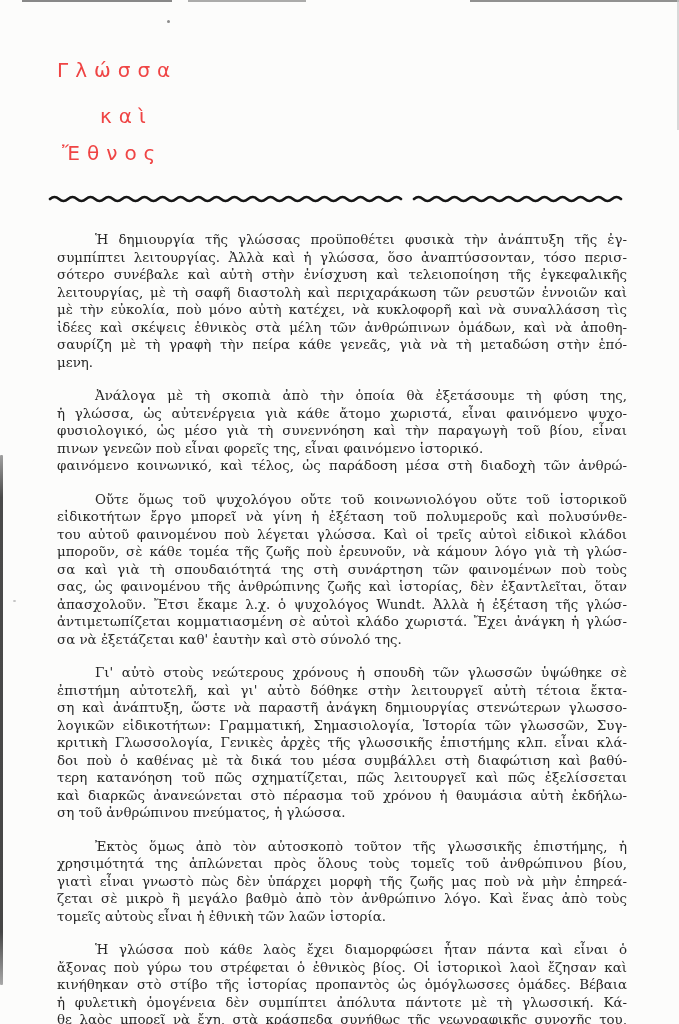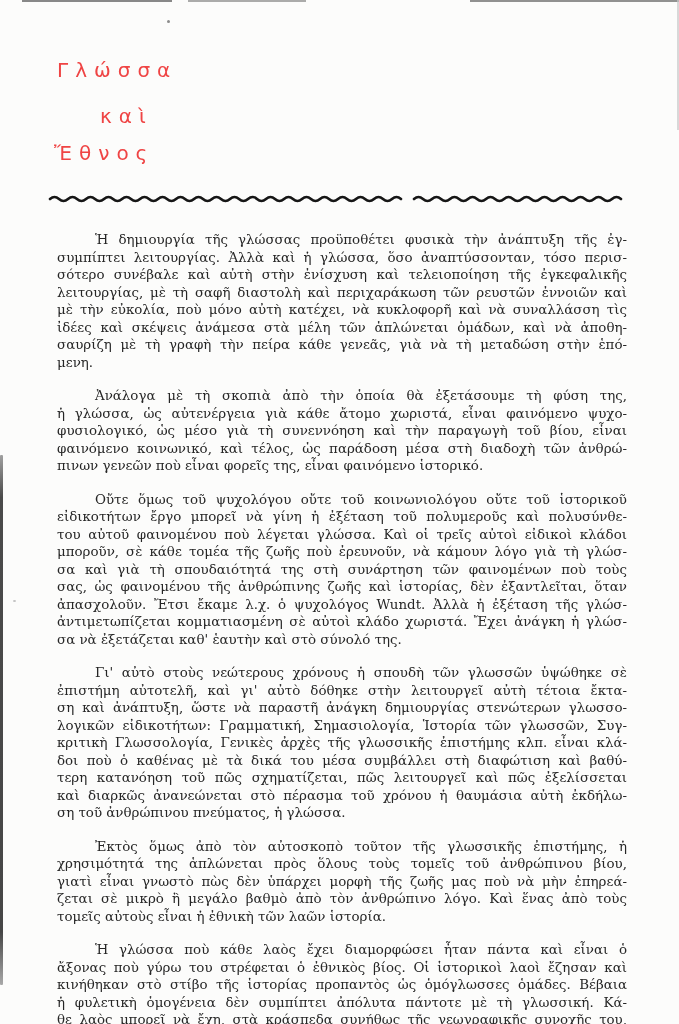--- a/index.html
+++ b/index.html
@@ -33,21 +33,21 @@
     position:absolute;
     font-family:"DejaVu Sans", sans-serif;
     font-size:20px;
     font-weight:400;
     letter-spacing:7px;
     color:#ef4444;
     white-space:nowrap;
   }
   .t1{left:57px;top:58px;}
   .t2{left:100px;top:104px;}
-  .t3{left:54px;top:141px;}
+  .t3{left:62px;top:141px;}
 
   
   .divider{position:absolute;left:0;top:192px;}
   .divider path{fill:none;stroke:#161616;stroke-width:2.6;stroke-linecap:round;}
 
   
   .body-text{
     position:absolute;
     left:57px;
     top:215px;
@@ -91,30 +91,30 @@
     <path id="wave2" d="M 414 7 q 4.5 -4 9 0 t 9 0 t 9 0 t 9 0 t 9 0 t 9 0 t 9 0 t 9 0 t 9 0 t 9 0 t 9 0 t 9 0 t 9 0 t 9 0 t 9 0 t 9 0 t 9 0 t 9 0 t 9 0 t 9 0 t 9 0 t 9 0 t 9 0"></path>
   </svg>
 
   <main class="body-text">
       <div class="para">
         <div class="line para-first">Ἡ δημιουργία τῆς γλώσσας προϋποθέτει φυσικὰ τὴν ἀνάπτυξη τῆς ἐγ-</div>
         <div class="line">συμπίπτει λειτουργίας. Ἀλλὰ καὶ ἡ γλώσσα, ὅσο ἀναπτύσσονταν, τόσο περισ-</div>
         <div class="line">σότερο συνέβαλε καὶ αὐτὴ στὴν ἐνίσχυση καὶ τελειοποίηση τῆς ἐγκεφαλικῆς</div>
         <div class="line">λειτουργίας, μὲ τὴ σαφῆ διαστολὴ καὶ περιχαράκωση τῶν ρευστῶν ἐννοιῶν καὶ</div>
         <div class="line">μὲ τὴν εὐκολία, ποὺ μόνο αὐτὴ κατέχει, νὰ κυκλοφορῆ καὶ νὰ συναλλάσση τὶς</div>
-        <div class="line">ἰδέες καὶ σκέψεις ἀνάμεσα στὰ μέλη τῶν ἁπλώνεται ὁμάδων, καὶ νὰ ἀποθη-</div>
+        <div class="line">ἰδέες καὶ σκέψεις ἐθνικὸς στὰ μέλη τῶν ἀνθρώπινων ὁμάδων, καὶ νὰ ἀποθη-</div>
         <div class="line">σαυρίζη μὲ τὴ γραφὴ τὴν πείρα κάθε γενεᾶς, γιὰ νὰ τὴ μεταδώση στὴν ἑπό-</div>
         <div class="line para-last">μενη.</div>
       </div>
       <div class="para">
         <div class="line para-first">Ἀνάλογα μὲ τὴ σκοπιὰ ἀπὸ τὴν ὁποία θὰ ἐξετάσουμε τὴ φύση της,</div>
         <div class="line">ἡ γλώσσα, ὡς αὐτενέργεια γιὰ κάθε ἄτομο χωριστά, εἶναι φαινόμενο ψυχο-</div>
         <div class="line">φυσιολογικό, ὡς μέσο γιὰ τὴ συνεννόηση καὶ τὴν παραγωγὴ τοῦ βίου, εἶναι</div>
+        <div class="line para-last">πινων γενεῶν ποὺ εἶναι φορεῖς της, εἶναι φαινόμενο ἱστορικό.</div>
         <div class="line">φαινόμενο κοινωνικό, καὶ τέλος, ὡς παράδοση μέσα στὴ διαδοχὴ τῶν ἀνθρώ-</div>
-        <div class="line para-last">πινων γενεῶν ποὺ εἶναι φορεῖς της, εἶναι φαινόμενο ἱστορικό.</div>
       </div>
       <div class="para">
         <div class="line para-first">Οὔτε ὅμως τοῦ ψυχολόγου οὔτε τοῦ κοινωνιολόγου οὔτε τοῦ ἱστορικοῦ</div>
         <div class="line">εἰδικοτήτων ἔργο μπορεῖ νὰ γίνη ἡ ἐξέταση τοῦ πολυμεροῦς καὶ πολυσύνθε-</div>
         <div class="line">του αὐτοῦ φαινομένου ποὺ λέγεται γλώσσα. Καὶ οἱ τρεῖς αὐτοὶ εἰδικοὶ κλάδοι</div>
         <div class="line">μποροῦν, σὲ κάθε τομέα τῆς ζωῆς ποὺ ἐρευνοῦν, νὰ κάμουν λόγο γιὰ τὴ γλώσ-</div>
         <div class="line">σα καὶ γιὰ τὴ σπουδαιότητά της στὴ συνάρτηση τῶν φαινομένων ποὺ τοὺς</div>
         <div class="line">σας, ὡς φαινομένου τῆς ἀνθρώπινης ζωῆς καὶ ἱστορίας, δὲν ἐξαντλεῖται, ὅταν</div>
         <div class="line">ἀπασχολοῦν. Ἔτσι ἔκαμε λ.χ. ὁ ψυχολόγος Wundt. Ἀλλὰ ἡ ἐξέταση τῆς γλώσ-</div>
         <div class="line">ἀντιμετωπίζεται κομματιασμένη σὲ αὐτοὶ κλάδο χωριστά. Ἔχει ἀνάγκη ἡ γλώσ-</div>

